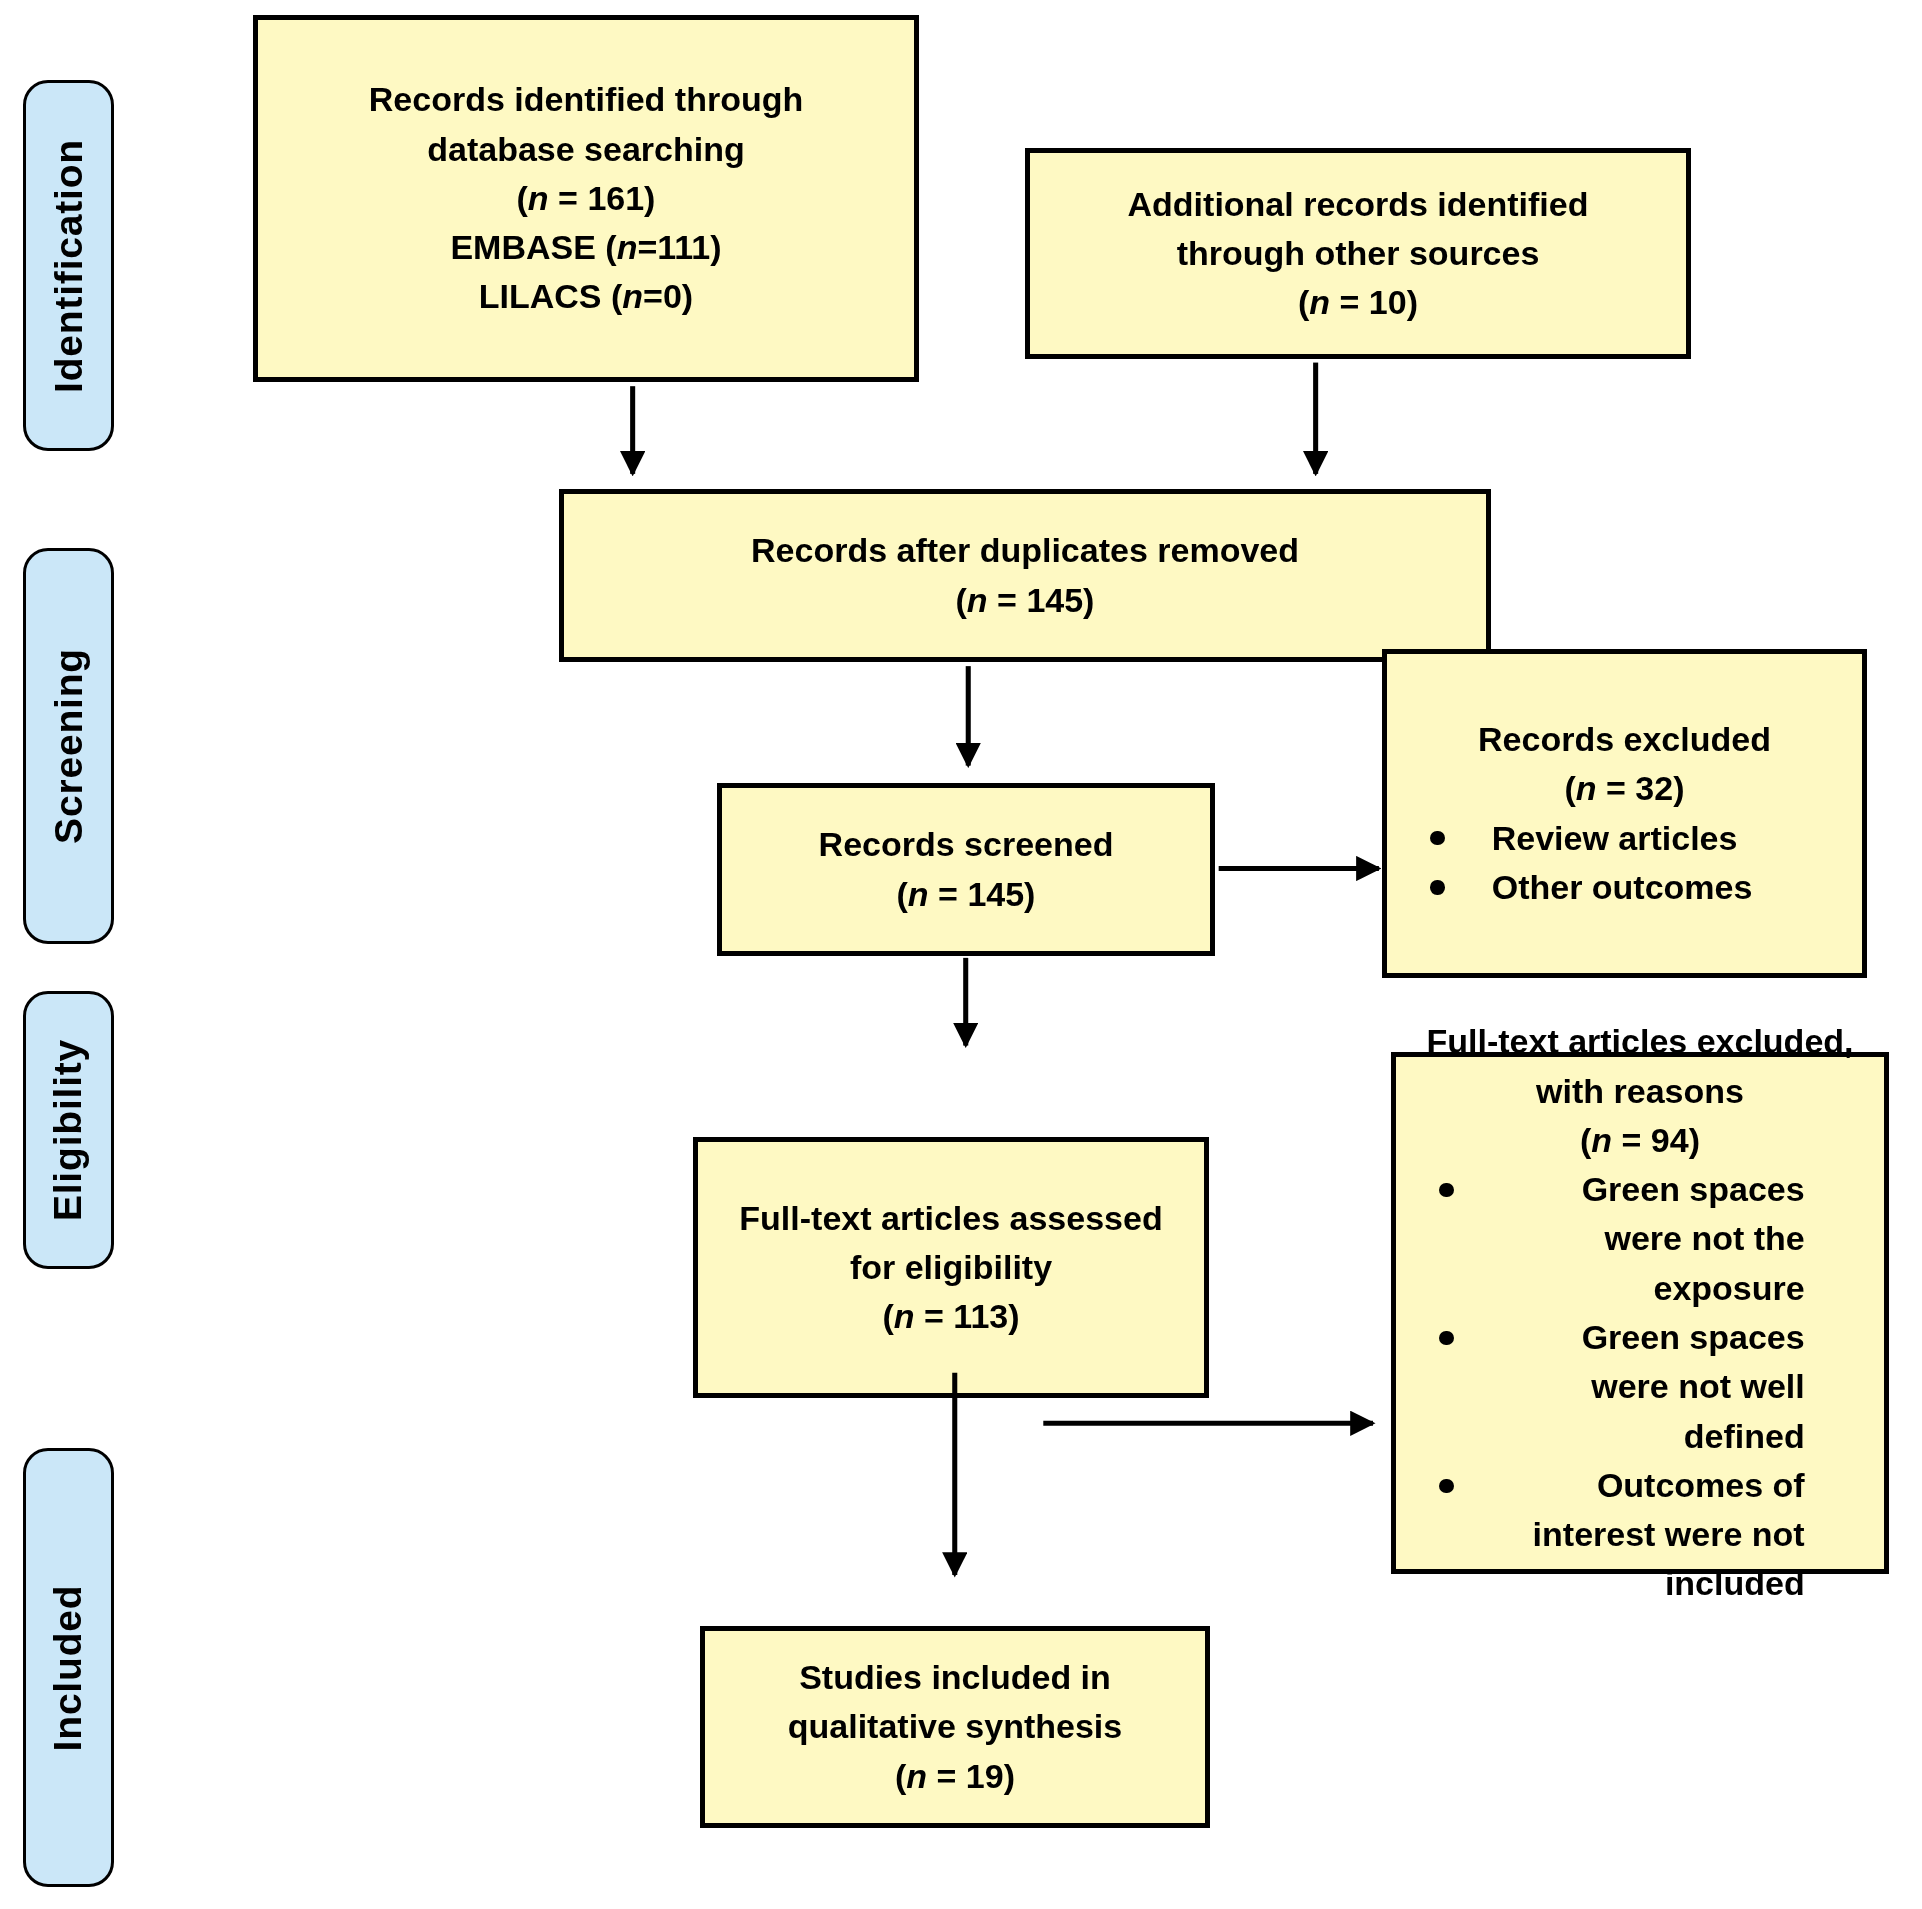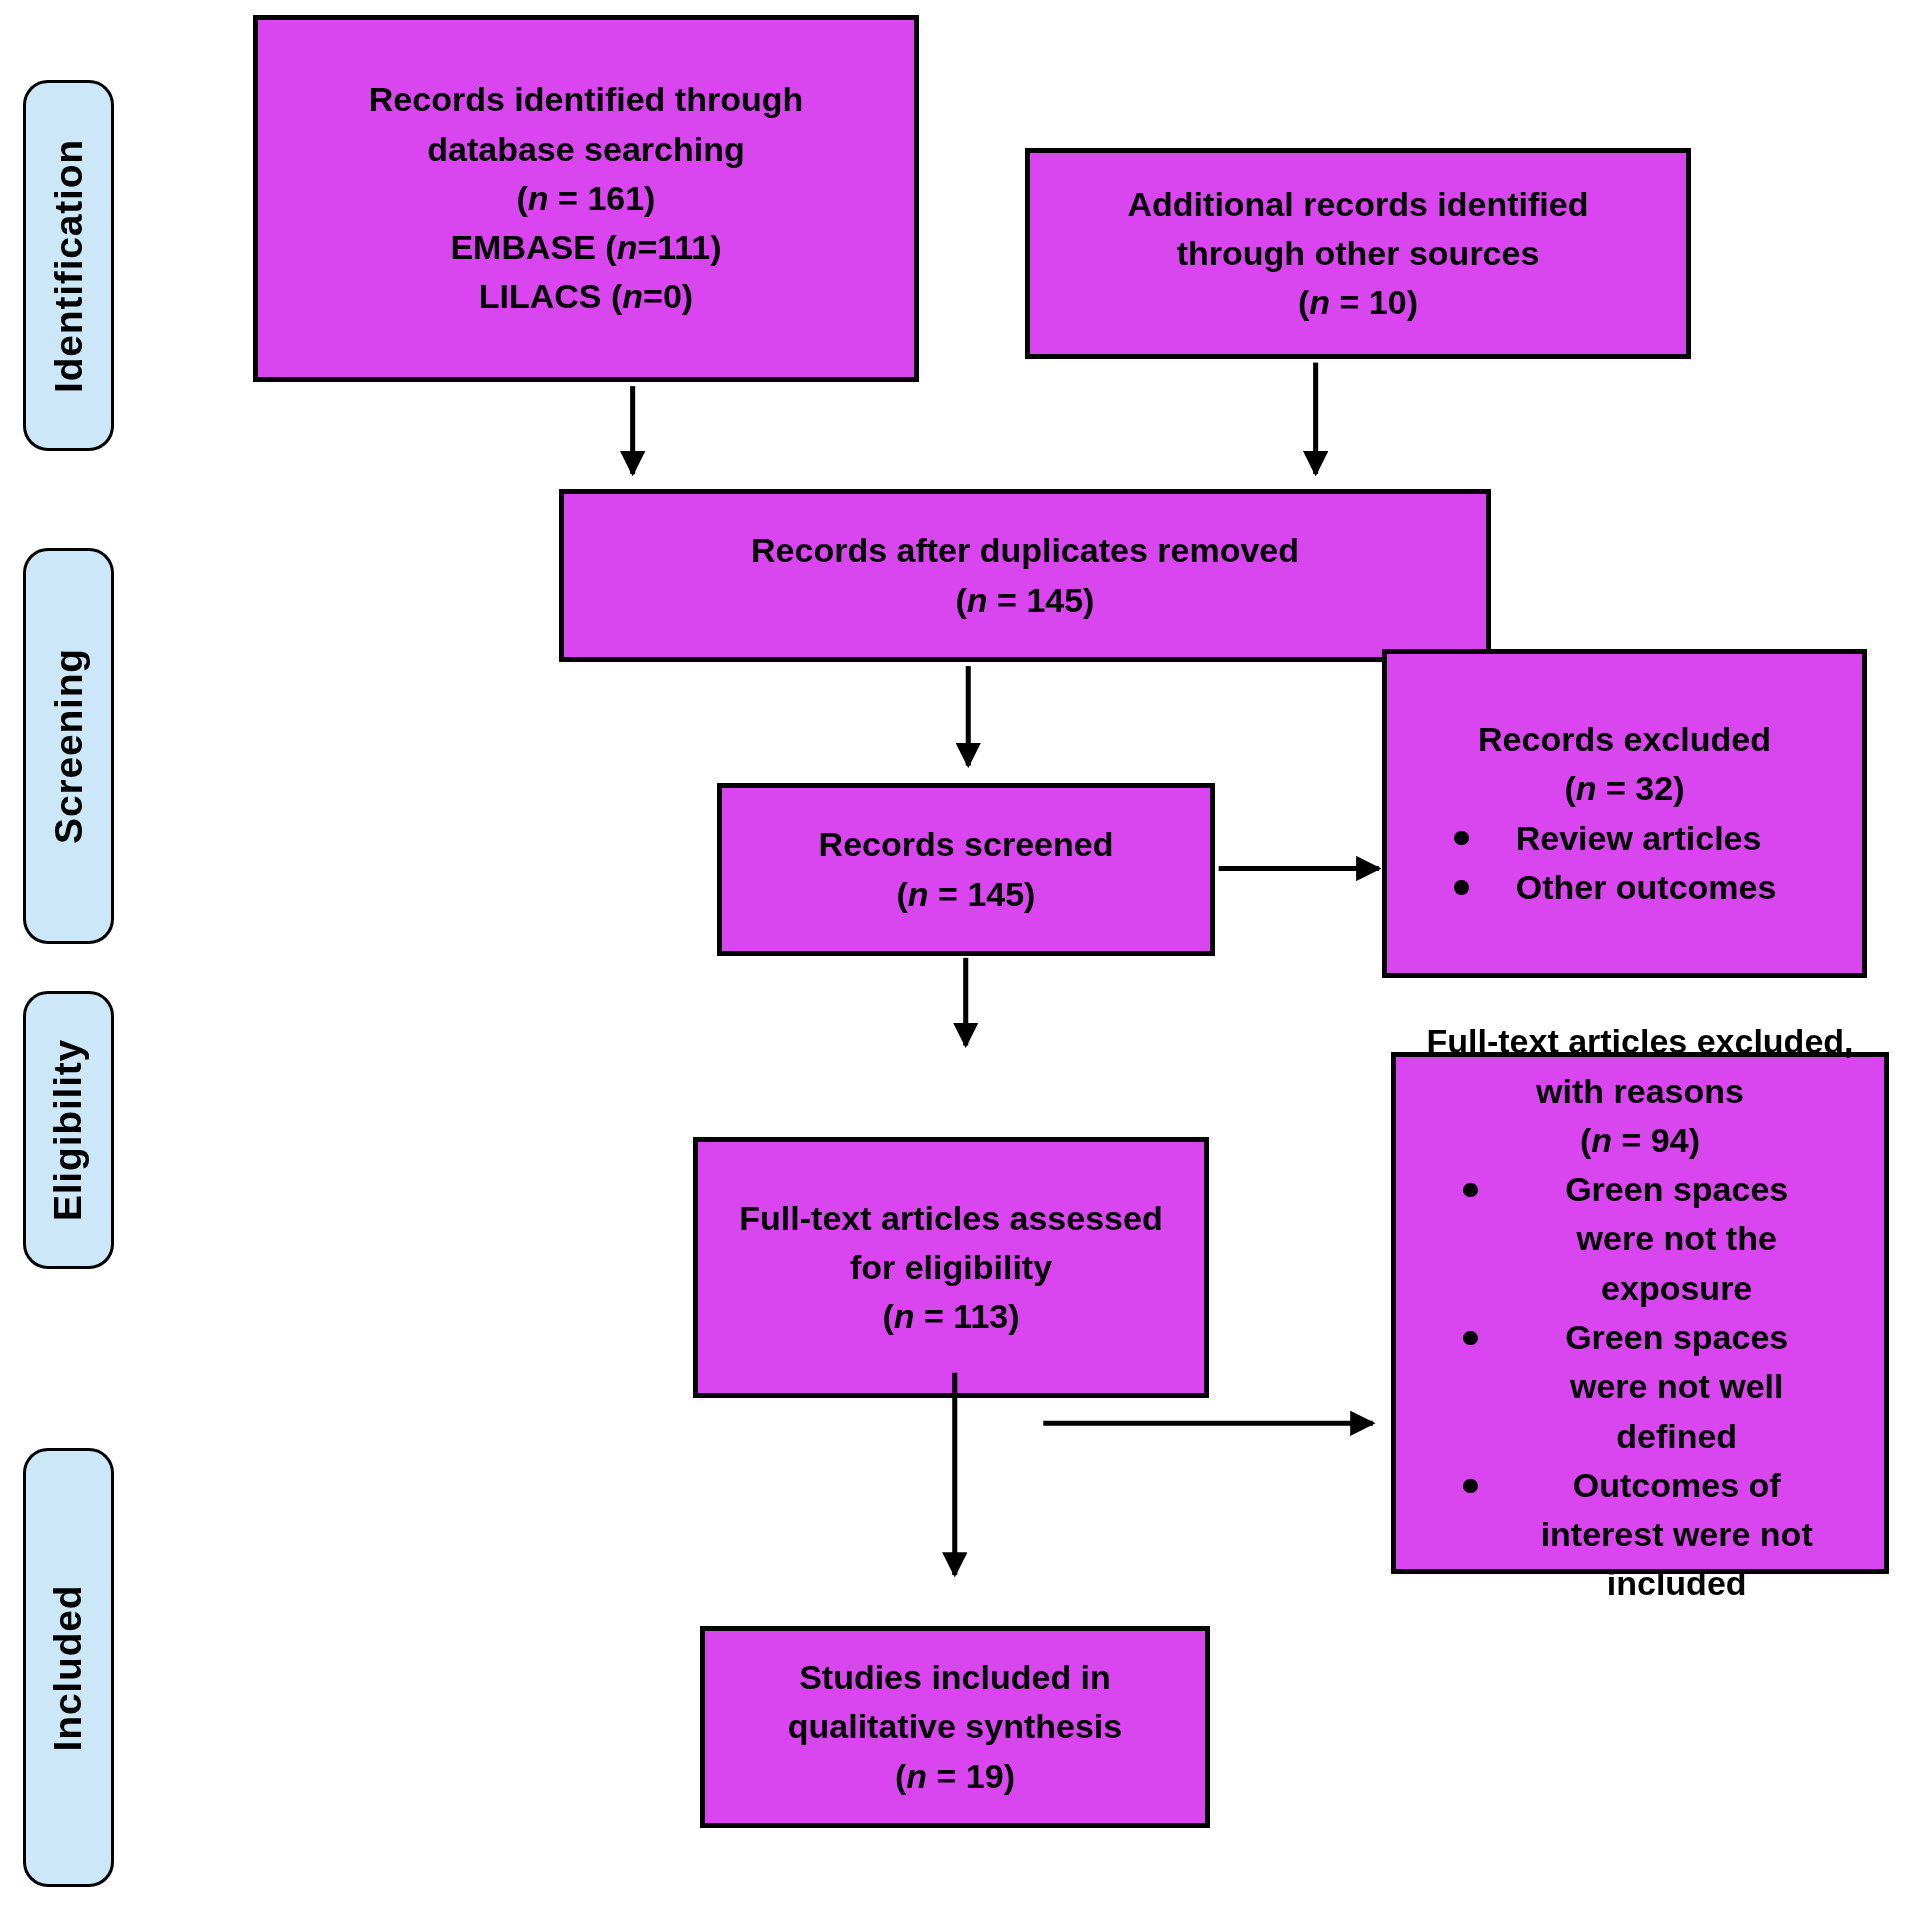--- a/index.html
+++ b/index.html
@@ -29,40 +29,40 @@
   }
   .stage .rot {
     transform: rotate(-90deg);
     white-space: nowrap;
     font-size: 39px;
     letter-spacing: 0.8px;
   }
   
   .fbox {
     position: absolute;
-    background: #d946ef;
+    background: #fef9c3;
     border: 5.9px solid #000000;
     box-sizing: border-box;
     display: flex;
     flex-direction: column;
     align-items: center;
     justify-content: center;
     text-align: center;
     font-size: 34px;
     line-height: 1.45;
   }
   .fbox em { font-style: italic; font-weight: bold; }
   .tline { width: 100%; }
   
   .bullets {
     align-self: stretch;
     display: flex;
     flex-direction: column;
-    padding-left: 64px;
-    text-align: center;
+    padding-left: 40px;
+    text-align: right;
   }
   .brow { display: flex; align-items: flex-start; }
   .bdot {
     flex: 0 0 auto;
     width: 14.3px;
     height: 14.3px;
     border-radius: 50%;
     background: #000000;
     margin: 17.7px 47px 0 3.4px;
   }

